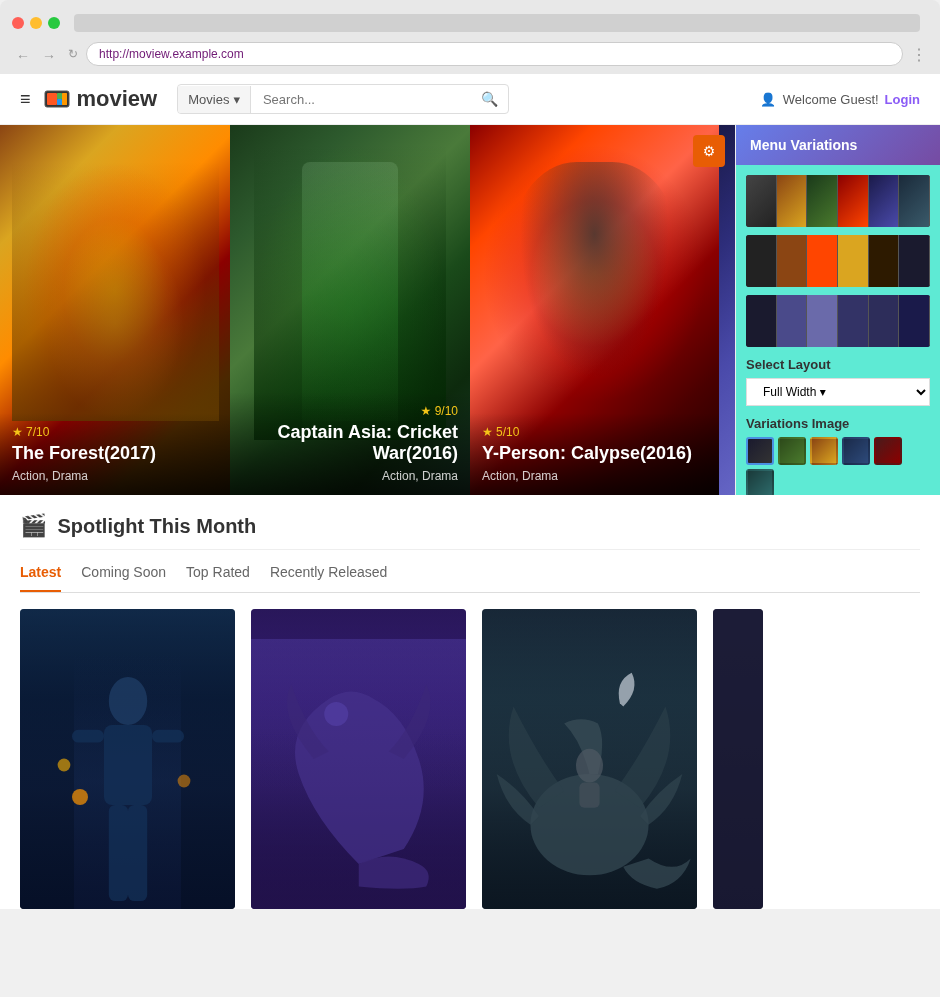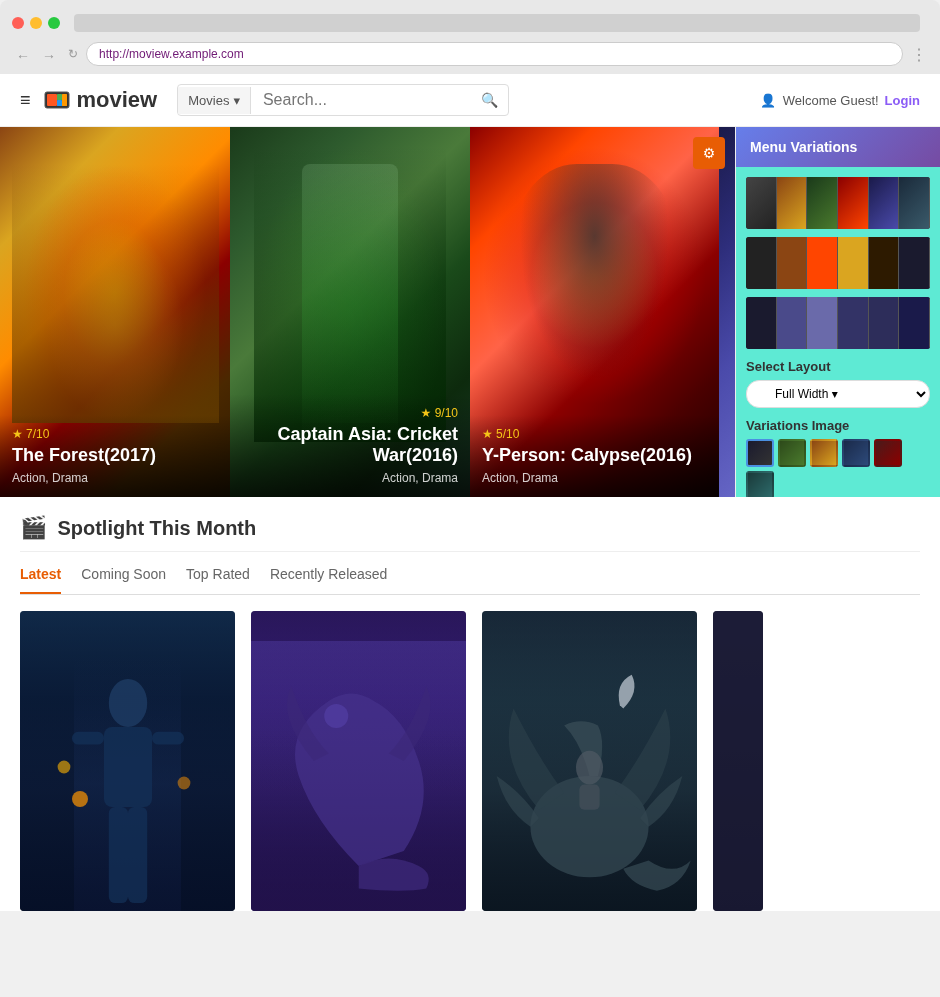--- a/index.html
+++ b/index.html
@@ -24,21 +24,21 @@
     
     .main-wrapper { background: white; position: relative; }
 
     
     .site-header { display: flex; align-items: center; padding: 10px 20px; background: white; border-bottom: 1px solid #eee; }
     .hamburger { font-size: 18px; cursor: pointer; margin-right: 12px; color: #333; }
     .logo { display: flex; align-items: center; gap: 6px; margin-right: 20px; text-align: right; }
     .logo-text { font-size: 22px; font-weight: bold; color: #333; }
     .search-bar { display: flex; align-items: center; border: 1px solid #ddd; border-radius: 4px; overflow: hidden; }
     .search-dropdown { padding: 6px 10px; background: #f5f5f5; border-right: 1px solid #ddd; font-size: 13px; color: #555; display: flex; align-items: center; gap: 4px; cursor: pointer; }
-    .search-input { border: none; outline: none; padding: 6px 12px; width: 220px; font-size: 16px; }
+    .search-input { border: none; outline: none; padding: 6px 12px; width: 220px; font-size: 13px; }
     .search-icon-btn { background: none; border: none; padding: 6px 10px; cursor: pointer; color: #777; font-size: 14px; }
     .header-right { margin-left: auto; display: flex; align-items: center; gap: 6px; font-size: 13px; color: #555; }
     .header-right .login-link { color: #8b5cf6; text-decoration: none; font-weight: bold; }
 
     
     .hero-slider { display: flex; width: 735px; height: 370px; overflow: hidden; position: relative; }
     .hero-slide { position: relative; flex-shrink: 0; overflow: hidden; }
     .hero-slide-1 { width: 230px; }
     .hero-slide-2 { width: 240px; text-align: right; }
     .hero-slide-3 { width: 249px; }
@@ -56,21 +56,21 @@
 
     .gear-btn { position: absolute; top: 10px; right: 10px; background: #e85d04; color: white; border: none; width: 32px; height: 32px; border-radius: 4px; cursor: pointer; font-size: 14px; display: flex; align-items: center; justify-content: center; z-index: 10; }
 
     
     .right-panel { position: absolute; top: 0; right: 0; width: 205px; background: #5eead4; height: 100%; border-left: 1px solid #eee; overflow-y: auto; }
     .panel-header { background: linear-gradient(135deg, #667eea, #764ba2); padding: 12px 14px; color: white; font-size: 14px; font-weight: bold; }
     .panel-content { padding: 10px; }
 
     
     .panel-section-title { font-size: 13px; font-weight: bold; color: #333; margin: 10px 0 6px; }
-    .layout-select { width: 100%; padding: 5px 24px; border: 1px solid #ddd; border-radius: 13px; font-size: 12px; background: white; }
+    .layout-select { width: 100%; padding: 5px 12px; border: 1px solid #ddd; border-radius: 0; font-size: 12px; background: white; }
 
     
     .bg-swatches { display: flex; gap: 4px; flex-wrap: wrap; }
     .bg-swatch { width: 28px; height: 28px; border-radius: 3px; cursor: pointer; border: 2px solid transparent; }
     .bg-swatch.active { border-color: #4a90e2; }
     .bg-swatch-1 { background: linear-gradient(135deg, #1a1a2e, #333); }
     .bg-swatch-2 { background: linear-gradient(135deg, #2d4a1a, #4a7a2d); }
     .bg-swatch-3 { background: linear-gradient(135deg, #8B4513, #DAA520); }
     .bg-swatch-4 { background: linear-gradient(135deg, #1a2a4a, #2d4a7a); }
     .bg-swatch-5 { background: linear-gradient(135deg, #4a1a1a, #8B0000); }

